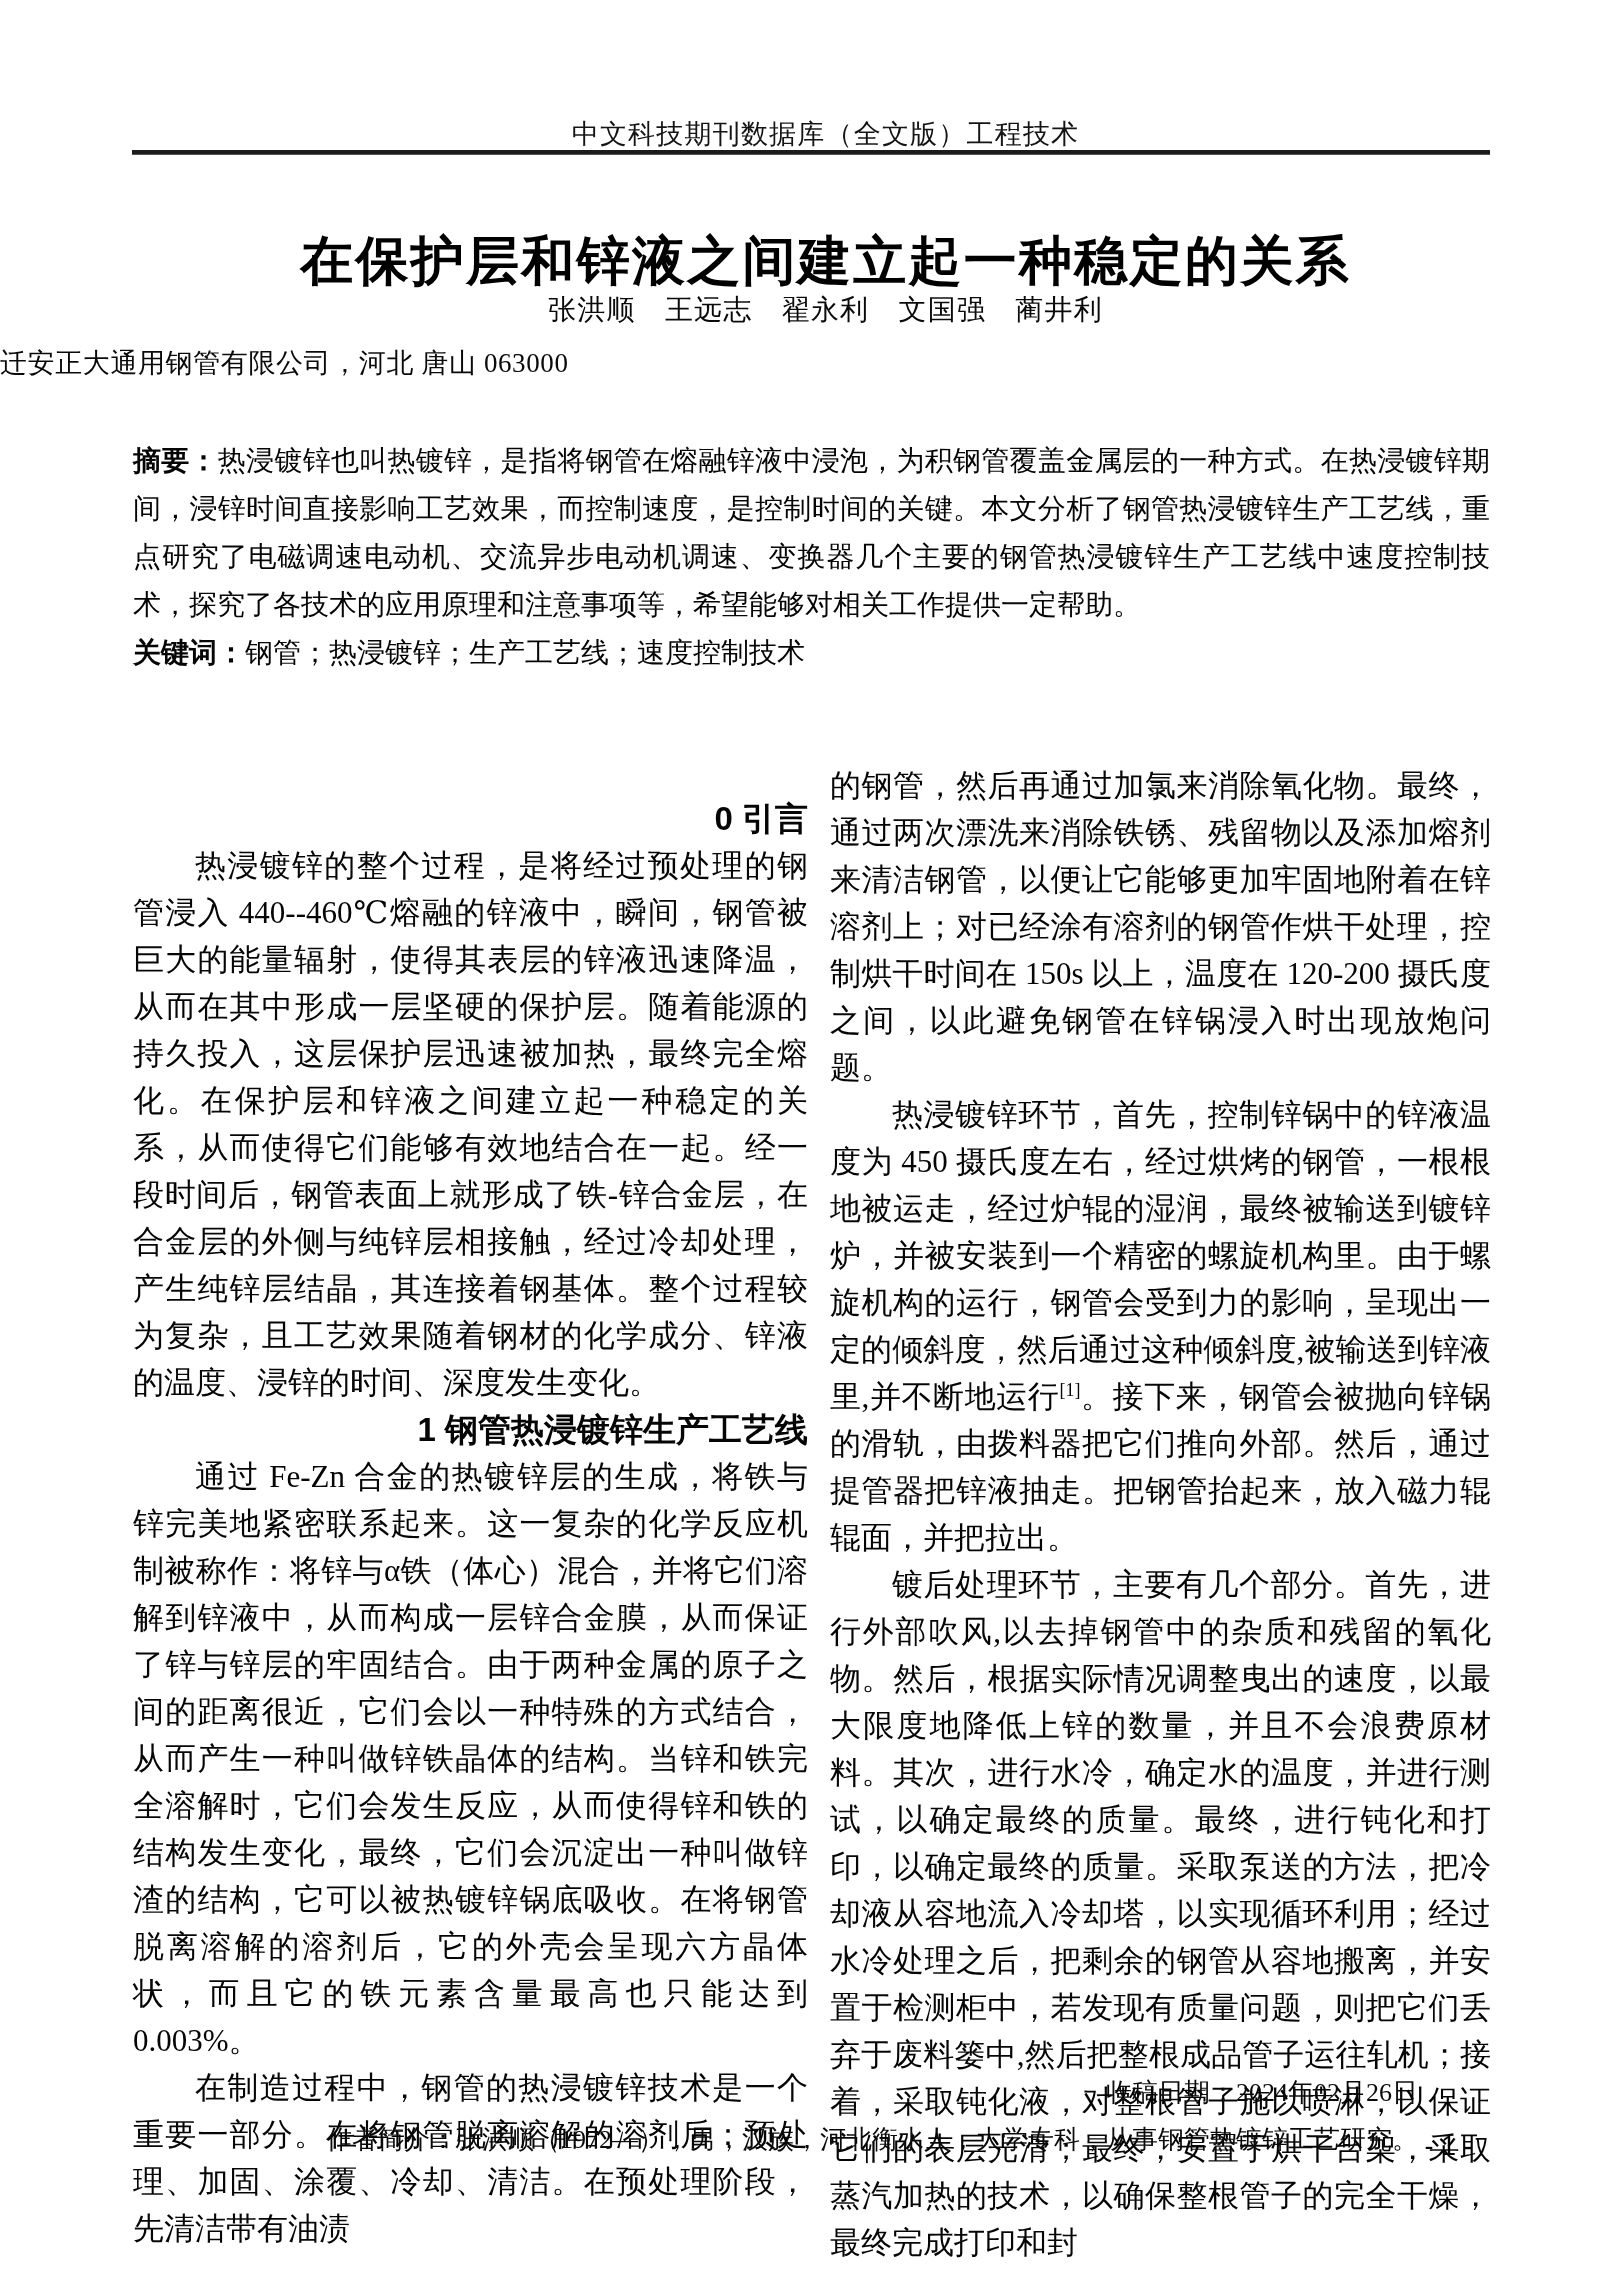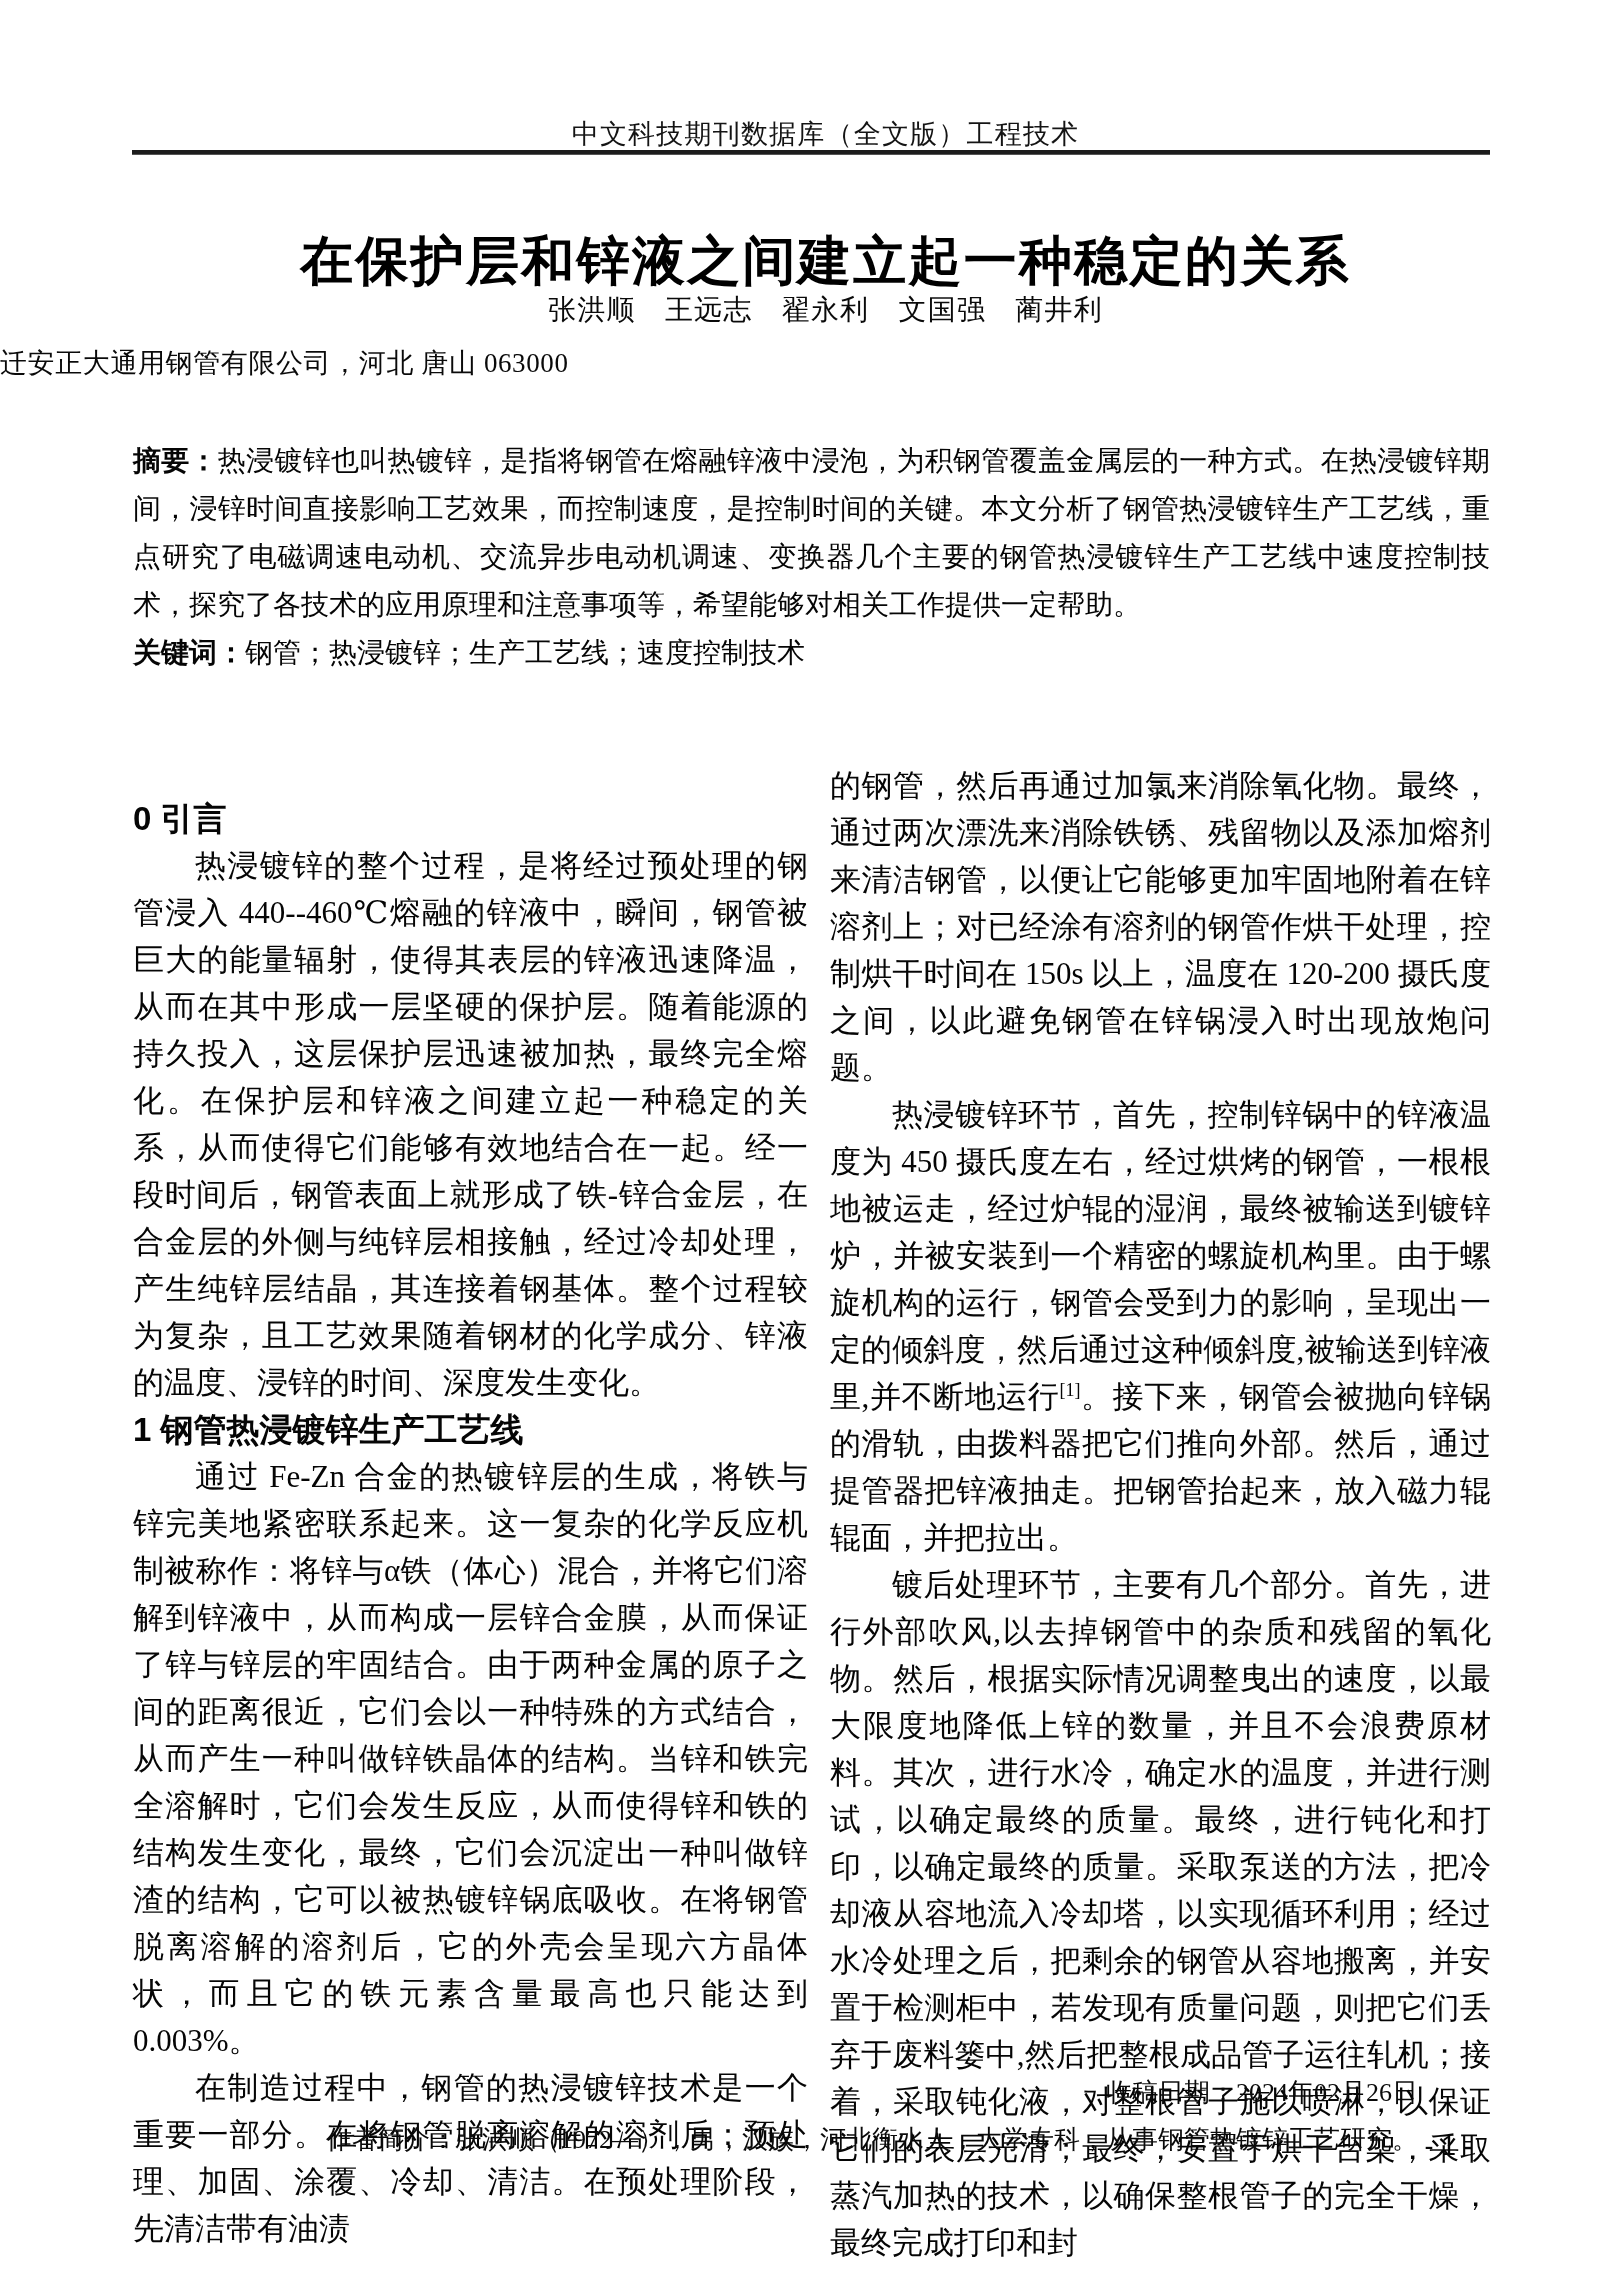--- a/index.html
+++ b/index.html
@@ -87,21 +87,21 @@
   .col-left  { top: 795px; left: 133px;  width: 675px; }
   .col-right { top: 762px; left: 830px; width: 661px; }
   .col p { margin: 0; }
   .indent { text-indent: 2em; }
   .sec-heading {
     font-family: "Liberation Sans", sans-serif;
     font-weight: 700;
     font-size: 33px;
     line-height: 47px;
     margin: 0;
-    text-align: left;
+    text-align: right;
   }
   sup.cite {
     font-size: 0.58em;
     vertical-align: super;
     line-height: 0;
   }
   
   .footnote {
     position: absolute;
     top: 2069px; left: 133px;

